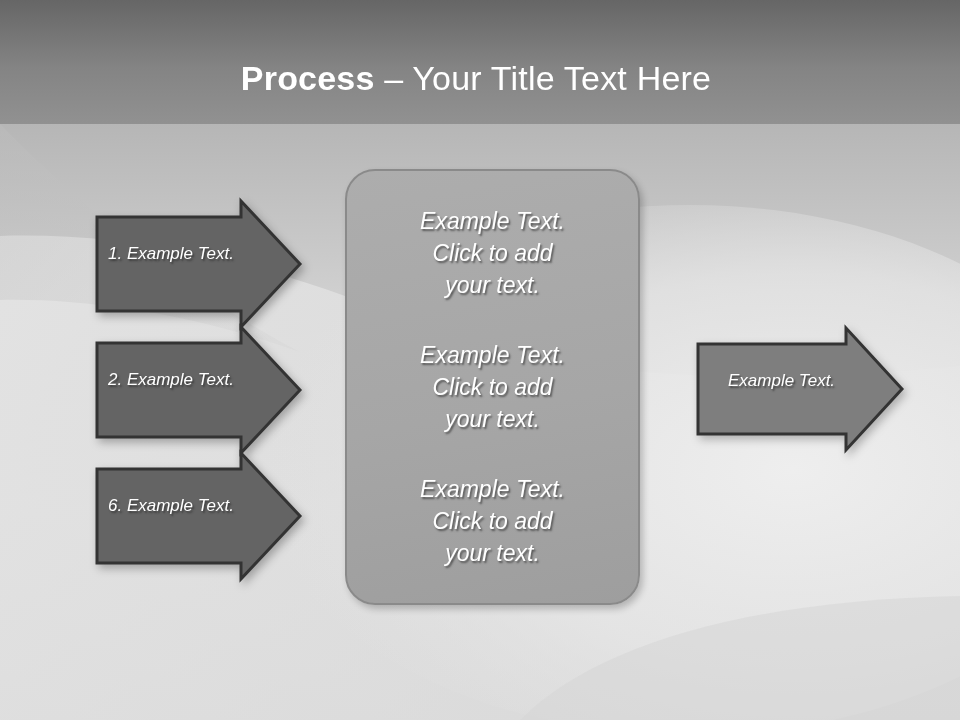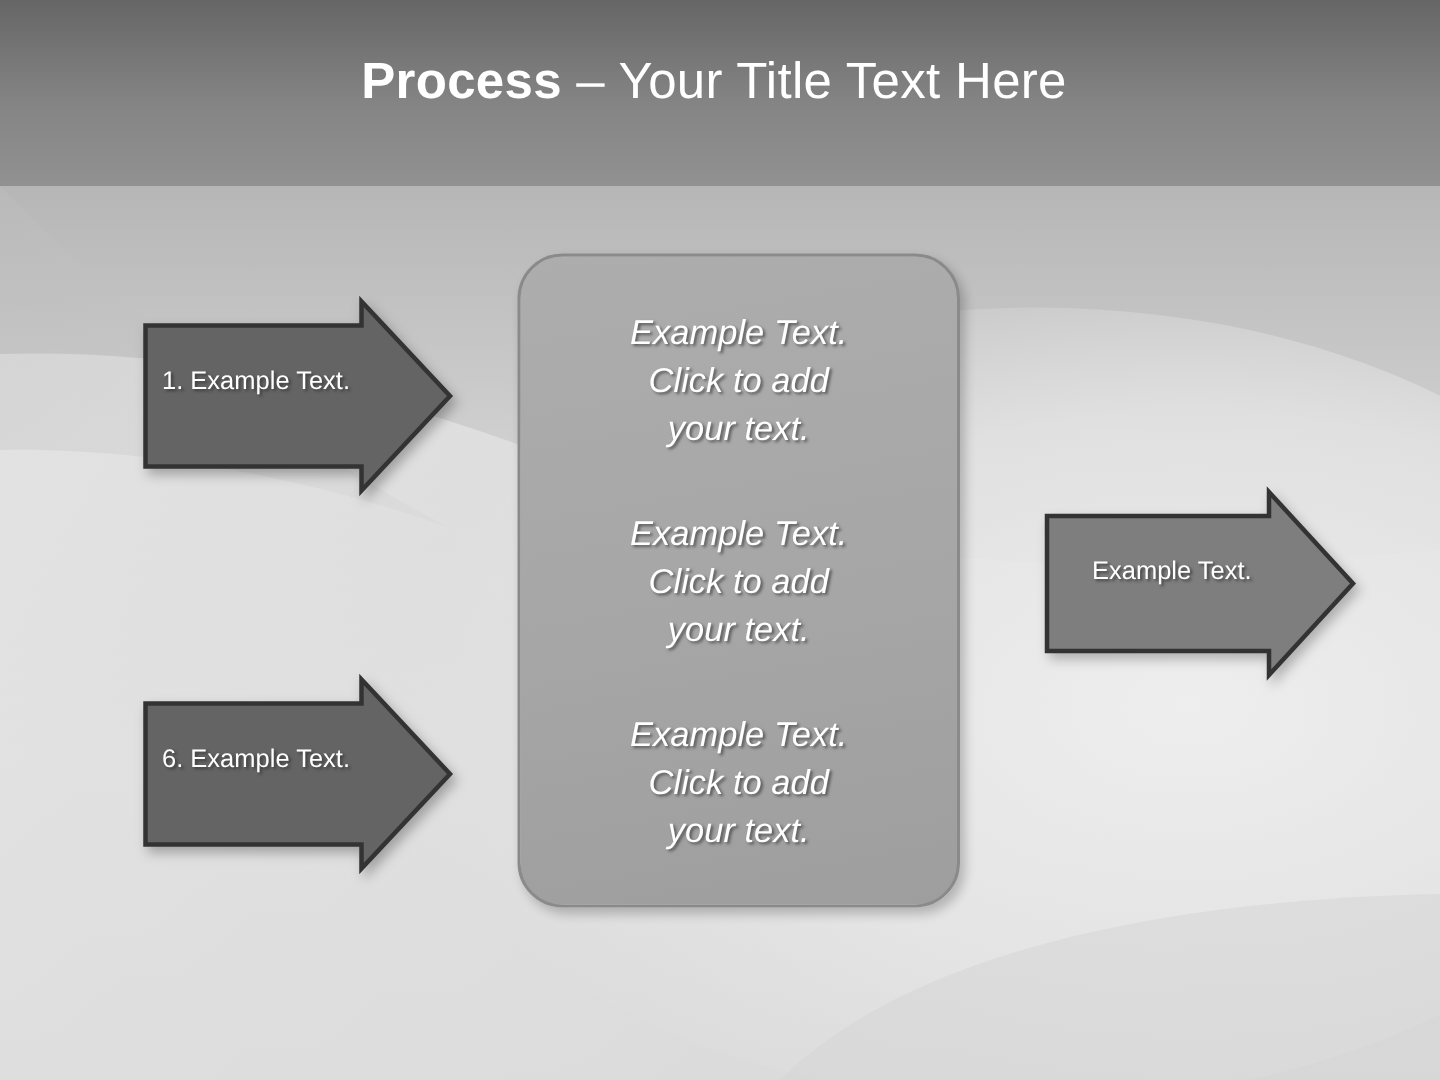--- a/index.html
+++ b/index.html
@@ -21,21 +21,21 @@
     position: absolute;
     left: 0; top: 0;
     width: 960px; height: 720px;
     display: block;
   }
 
   
   #title-bar {
     position: absolute;
     left: 0;
-    top: 32px;
+    top: 56px;
     width: 952px;
     text-align: center;
     z-index: 6;
   }
   #title-text {
     display: inline-block;
     color: #ffffff;
     font-size: 34px;
     line-height: 44px;
     letter-spacing: 0.2px;
@@ -73,20 +73,21 @@
     white-space: pre-line;
     text-shadow: 1.5px 1.5px 2px rgba(60,60,60,0.75);
     margin-bottom: 38px;
   }
   .panel-block:last-child { margin-bottom: 0; }
 
   
   .arrow {
     position: absolute;
     z-index: 5;
+    font-style: italic;
   }
   .arrow svg { display: block; overflow: visible; }
   .arrow-label {
     position: absolute;
     color: #ffffff;
     font-size: 17px;
     line-height: 20px;
     white-space: nowrap;
     text-shadow: 1.5px 1.5px 2px rgba(50,50,50,0.8);
     pointer-events: none;
@@ -162,20 +163,26 @@
 your text.</div>
   </div>
 
   <div class="arrow" id="arrow-1">
     <svg width="210" height="132" viewBox="0 0 210 132">
       <polygon points="3,19 147,19 147,3 206,66 147,129 147,113 3,113" fill="#646464" stroke="#333333" stroke-width="3" stroke-linejoin="miter" style="filter:drop-shadow(3px 4px 4px rgba(0,0,0,0.28))"></polygon>
     </svg>
     <span class="arrow-label">1. Example Text.</span>
   </div>
 
+  <div class="arrow" id="arrow-2">
+    <svg width="210" height="132" viewBox="0 0 210 132">
+      <polygon points="3,19 147,19 147,3 206,66 147,129 147,113 3,113" fill="#646464" stroke="#333333" stroke-width="3" stroke-linejoin="miter" style="filter:drop-shadow(3px 4px 4px rgba(0,0,0,0.28))"></polygon>
+    </svg>
+    <span class="arrow-label">2. Example Text.</span>
+  </div>
 
   <div class="arrow" id="arrow-3">
     <svg width="210" height="132" viewBox="0 0 210 132">
       <polygon points="3,19 147,19 147,3 206,66 147,129 147,113 3,113" fill="#646464" stroke="#333333" stroke-width="3" stroke-linejoin="miter" style="filter:drop-shadow(3px 4px 4px rgba(0,0,0,0.28))"></polygon>
     </svg>
     <span class="arrow-label">6. Example Text.</span>
   </div>
 
   <div class="arrow" id="arrow-out">
     <svg width="212" height="128" viewBox="0 0 212 128">

